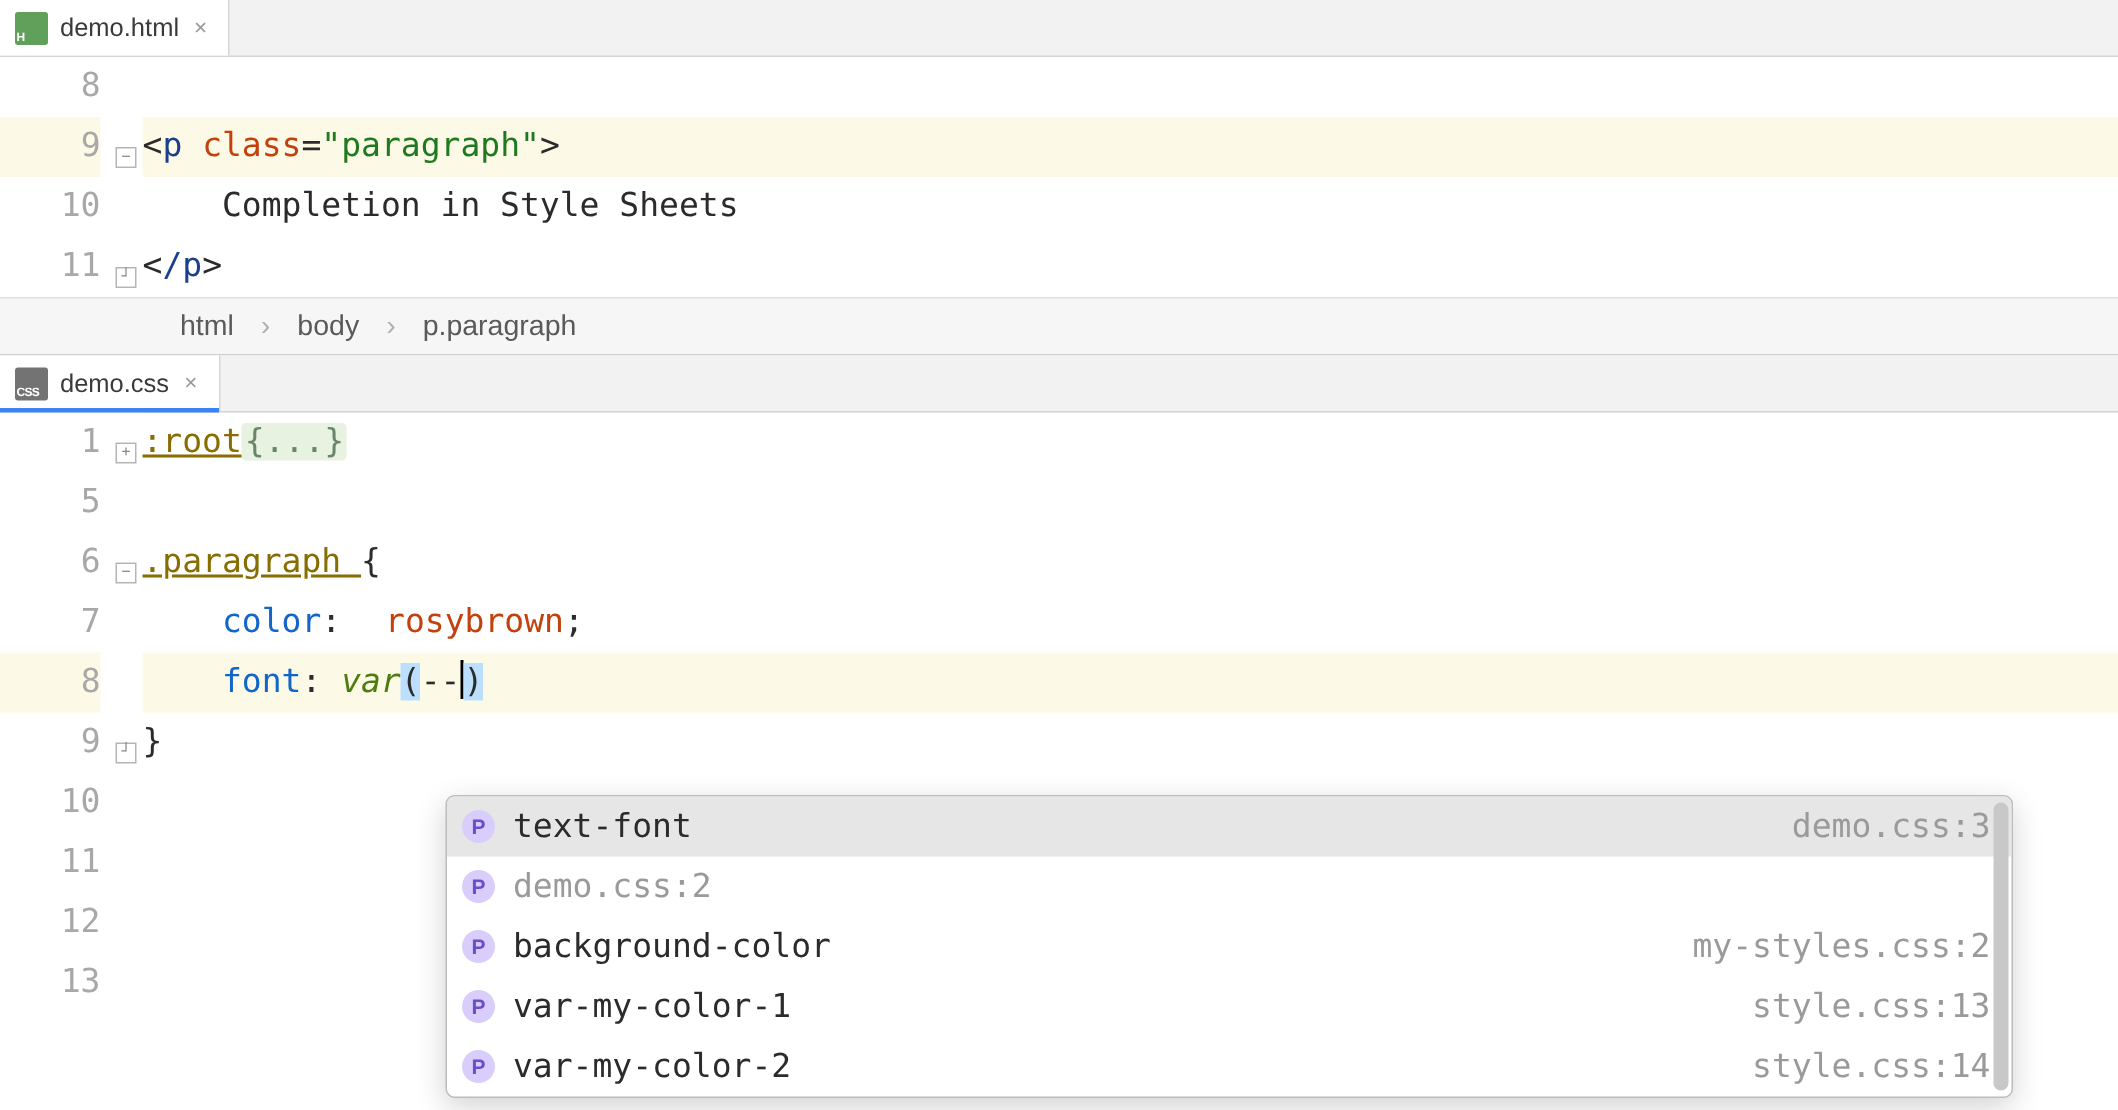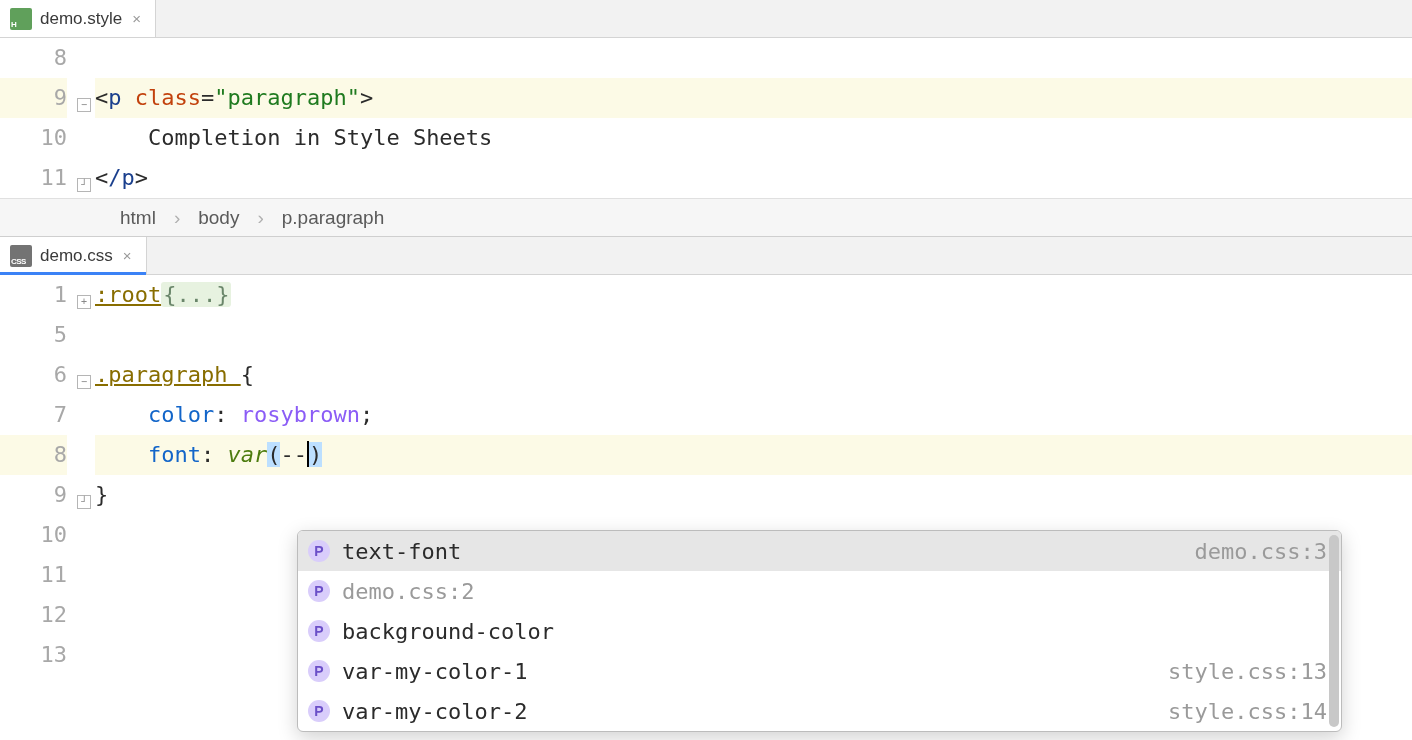--- a/index.html
+++ b/index.html
@@ -73,21 +73,21 @@
   }
   .codeline { height:40px; position:relative; }
   .codeline.hl { background:#fcfae6; }
   .gutter .codeline.hl { background:#fcfae6; }
   .t-tag    { color:#1a3f8d; }
   .t-attr   { color:#c2410c; }
   .t-str    { color:#1f7a1f; }
   .t-text   { color:#2b2b2b; }
   .t-sep    { color:#2b2b2b; }
   .t-prop   { color:#1265c9; }
-  .t-val    { color:#8b5cf6; }
+  .t-val    { color:#c2410c;margin-left:16px; }
   .t-func   { color:#4d7c0f; font-style: italic; }
   .t-fold   { background:#e7f2e0; border-radius:3px; color:#6a866a; padding:0 2px;}
   .t-sel2   { color:#886d00;text-decoration:underline; }
   .caret-hl { background:#bcdfff; }
   .cursor   { display:inline-block; width:2px; height:26px; background:#000; vertical-align:middle; margin-bottom:4px;}
   
   .breadcrumb {
     height: 38px;
     background: #f6f6f6;
     border-top: 1px solid #e0e0e0;
@@ -143,21 +143,21 @@
 </style>
 </head>
 <body>
 
 <div class="pane">
   <div class="tab-bar">
     <div class="tab">
       <span class="file-icon html">
           <span class="file-icon-label">H</span>
         </span>
-      <span>demo.style</span>
+      <span>demo.html</span>
       <span class="close-x">×</span>
     </div>
   </div>
   <div class="editor">
     <div class="gutter" id="top-gutter">
         <div class="codeline">8</div>
         <div class="codeline hl">9</div>
         <div class="codeline">10</div>
         <div class="codeline">11</div>
       </div>
@@ -208,20 +208,21 @@
       <span class="p-name">text-font</span>
       <span class="p-loc">demo.css:3</span>
     </div>
     <div class="popup-row">
       <span class="p-icon">P</span>
       <span class="p-loc">demo.css:2</span>
     </div>
     <div class="popup-row">
       <span class="p-icon">P</span>
       <span class="p-name">background-color</span>
+      <span class="p-loc">my-styles.css:2</span>
     </div>
     <div class="popup-row">
       <span class="p-icon">P</span>
       <span class="p-name">var-my-color-1</span>
       <span class="p-loc">style.css:13</span>
     </div>
     <div class="popup-row">
       <span class="p-icon">P</span>
       <span class="p-name">var-my-color-2</span>
       <span class="p-loc">style.css:14</span>

